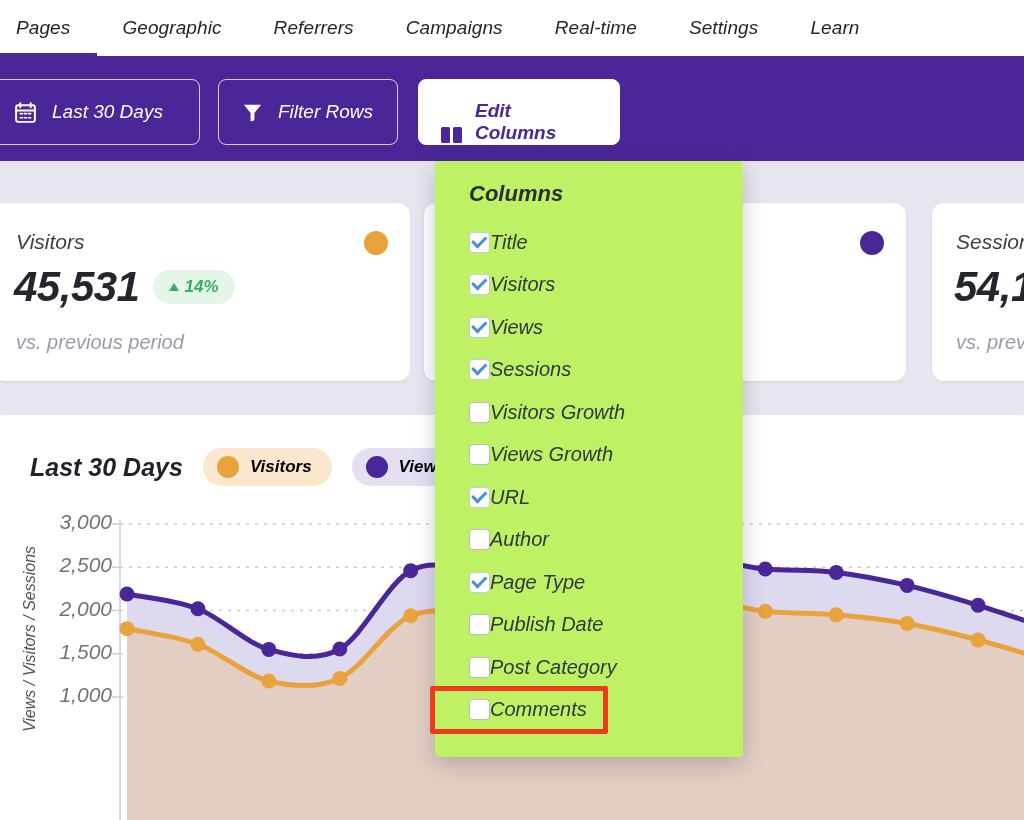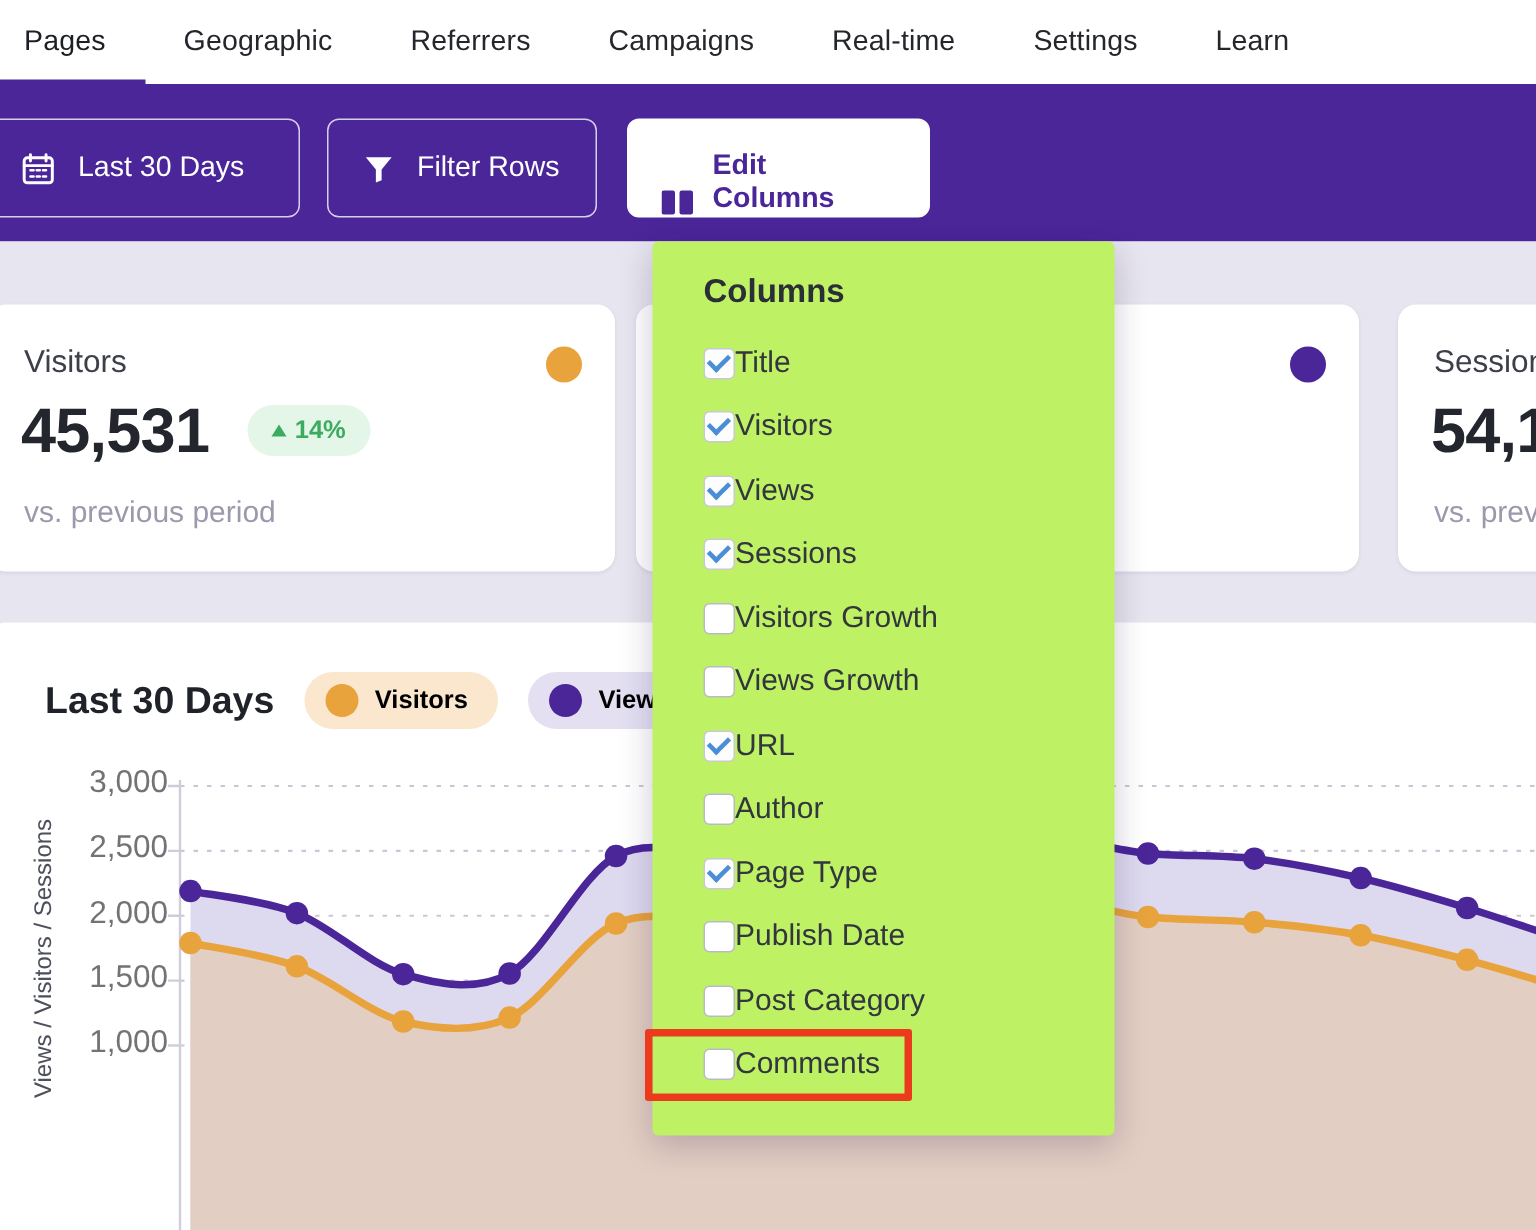--- a/index.html
+++ b/index.html
@@ -2,21 +2,21 @@
 <html><head>
 <meta charset="utf-8">
 <style>
   * { box-sizing: border-box; margin: 0; padding: 0; }
   html, body {
     width: 1024px; height: 820px;
     font-family: "Liberation Sans", sans-serif;
     background: #ffffff;
     overflow: hidden;
   }
-  #root { position: relative; width: 1024px; height: 820px; overflow: hidden; }
+  #root { position: relative; width: 1024px; height: 820px; overflow: hidden; font-style: italic; }
 
   
   .tabbar {
     position: absolute; top: 0; left: 0; width: 1024px; height: 56px;
     background: #ffffff;
     display: flex; align-items: center;
   }
   .tab {
     font-size: 19px; color: #24262b; letter-spacing: .1px;
     padding: 0 0 0 0; height: 56px; display: flex; align-items: center;
@@ -63,21 +63,21 @@
   .kpi-strip { position: absolute; top: 203px; left: 0; width: 1024px; height: 178px; }
   .kpi {
     position: absolute; top: 0; height: 178px;
     background: #ffffff; border-radius: 12px;
     box-shadow: 0 1px 3px rgba(20,10,60,.08);
   }
   #kpi-0 { left: -8px;  width: 418px; }
   #kpi-1 { left: 424px; width: 482px; }
   #kpi-2 { left: 932px; width: 330px; }
   .kpi-label { position: absolute; left: 24px; top: 27px; font-size: 21px; color: #3d4049; }
-  .kpi-row   { position: absolute; left: 22px; top: 60px; display: flex; align-items: center; gap: 26px; }
+  .kpi-row   { position: absolute; left: 22px; top: 60px; display: flex; align-items: center; gap: 14px; }
   .kpi-value { font-size: 42px; font-weight: 700; color: #23262d; letter-spacing: -.5px; white-space: nowrap; }
   .kpi-delta {
     background: #e3f6e8; color: #3cab5f; font-size: 17px; font-weight: 700;
     border-radius: 999px; padding: 7px 16px; white-space: nowrap;
     display: flex; align-items: center; gap: 5px;
   }
   .kpi-delta .caret {
     width: 0; height: 0; border-left: 5px solid transparent;
     border-right: 5px solid transparent; border-bottom: 8px solid #3cab5f;
   }

